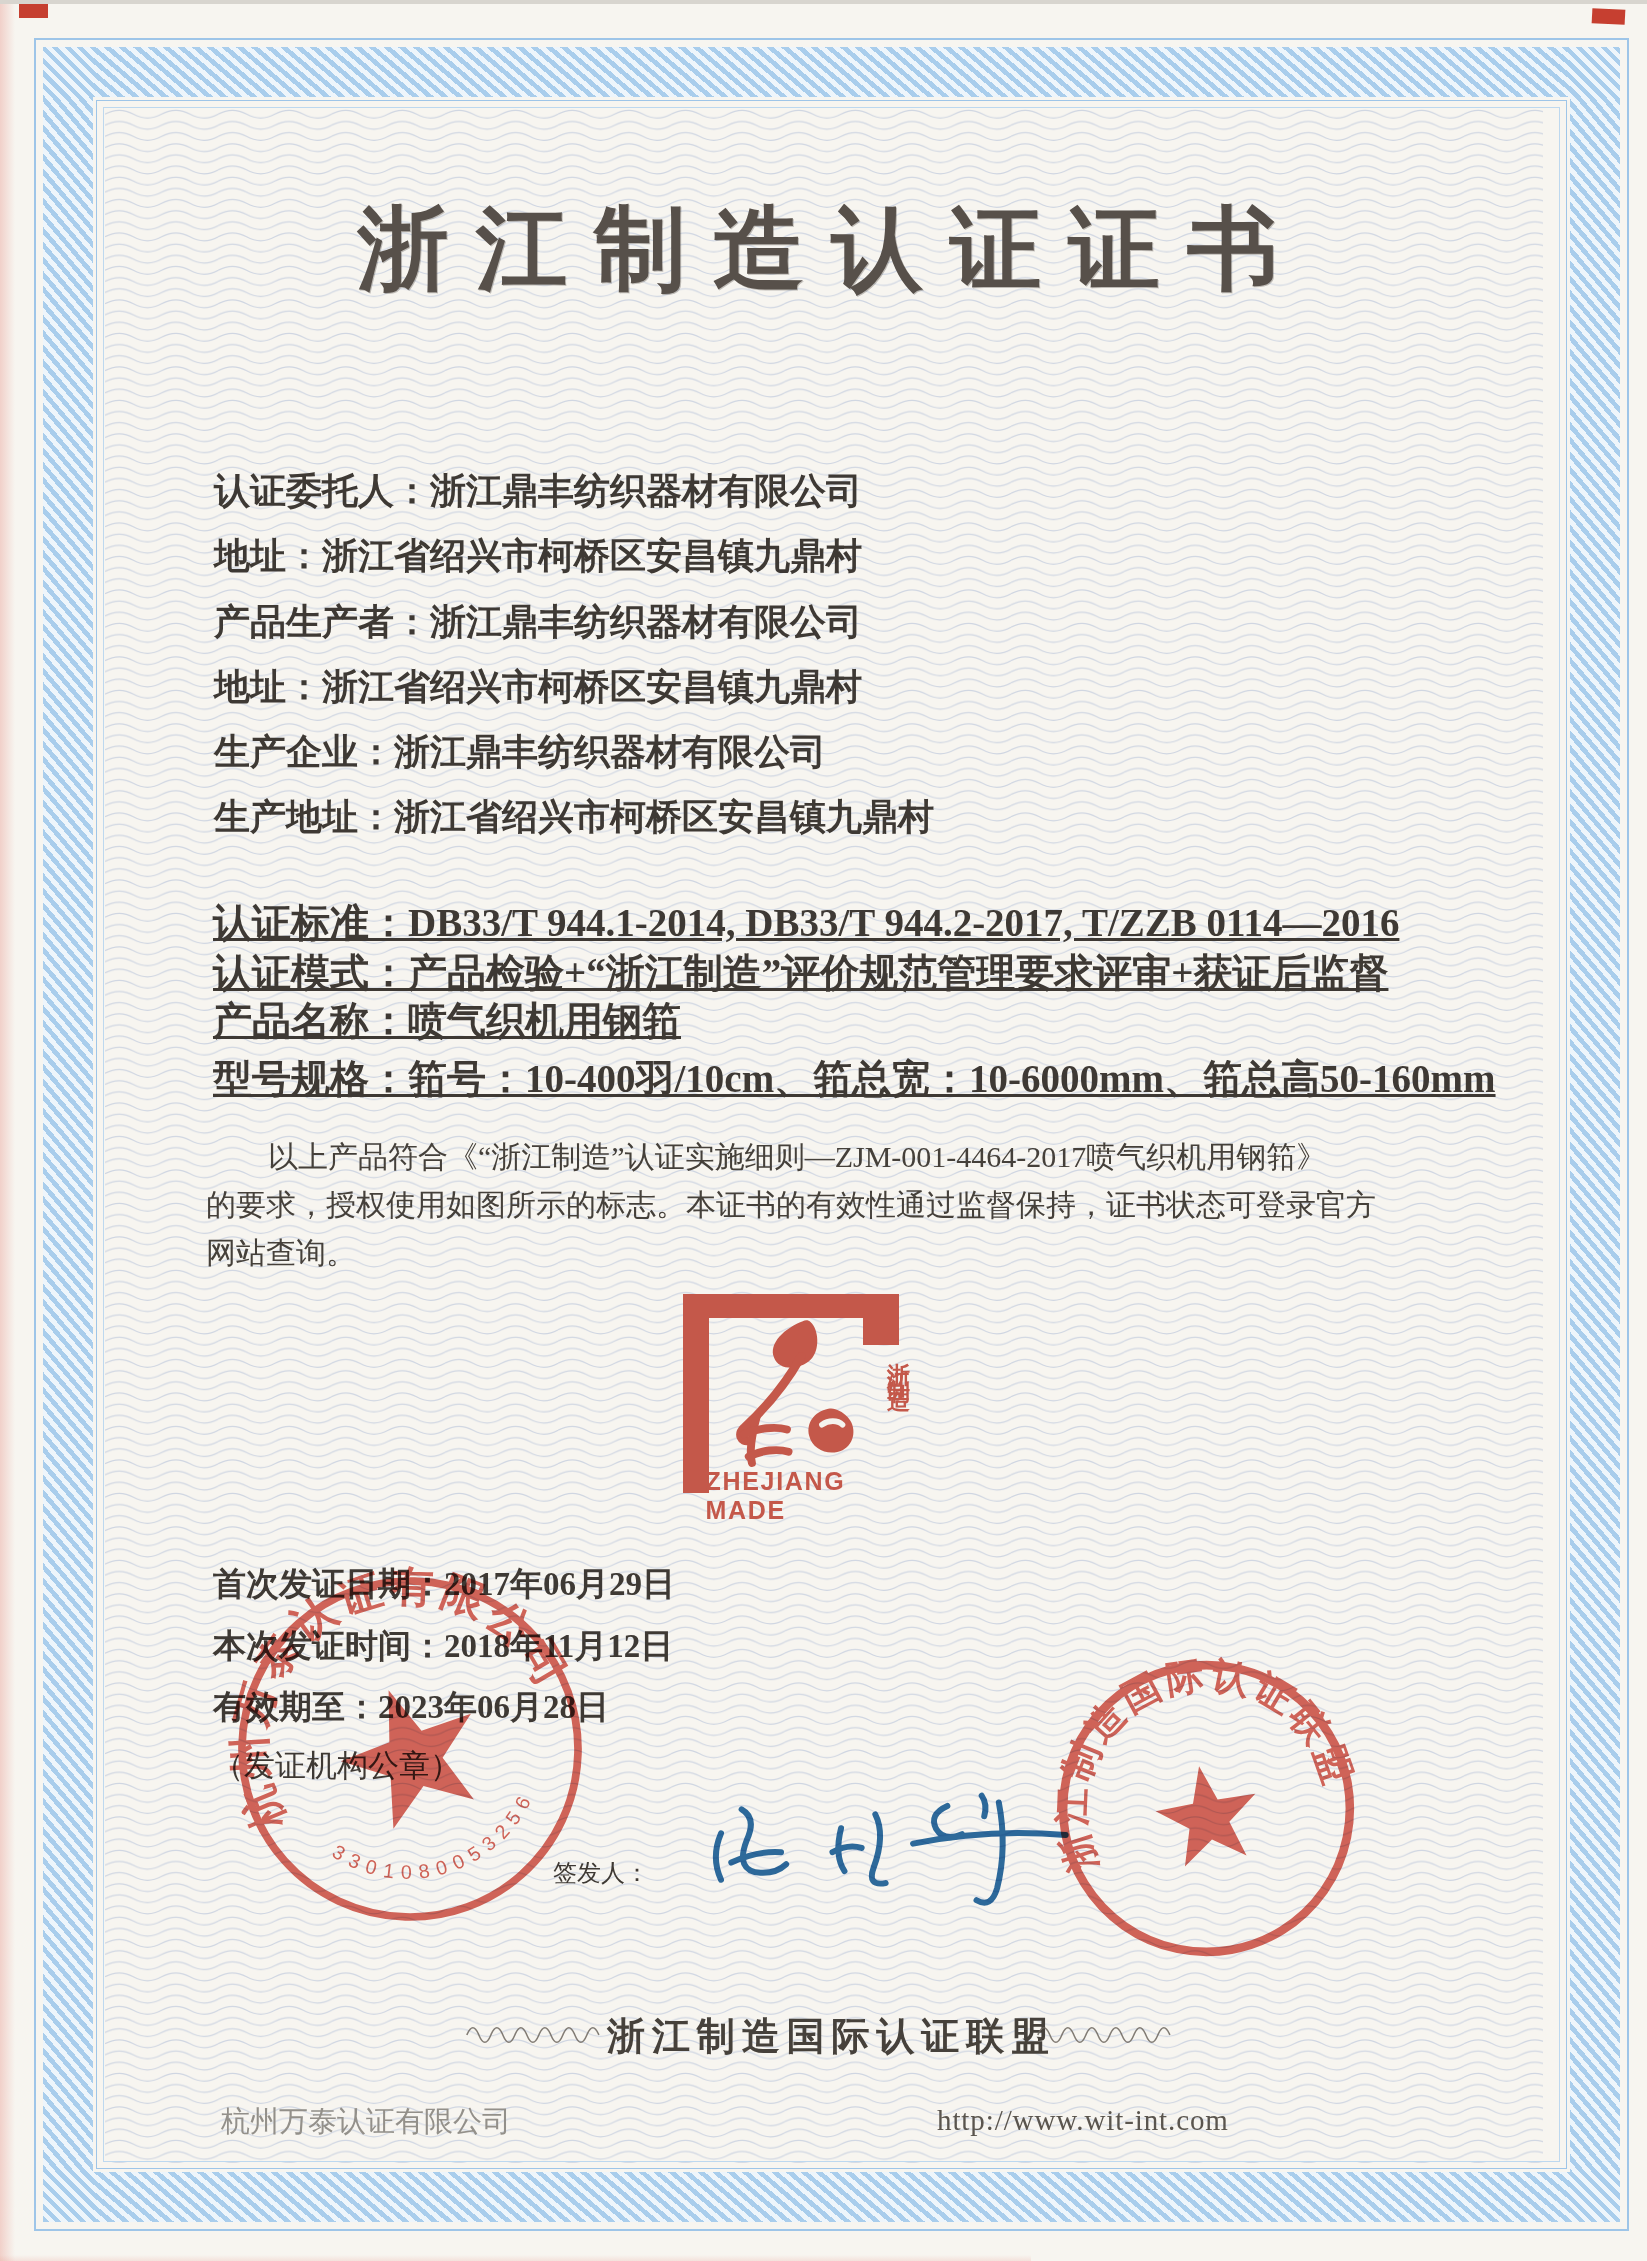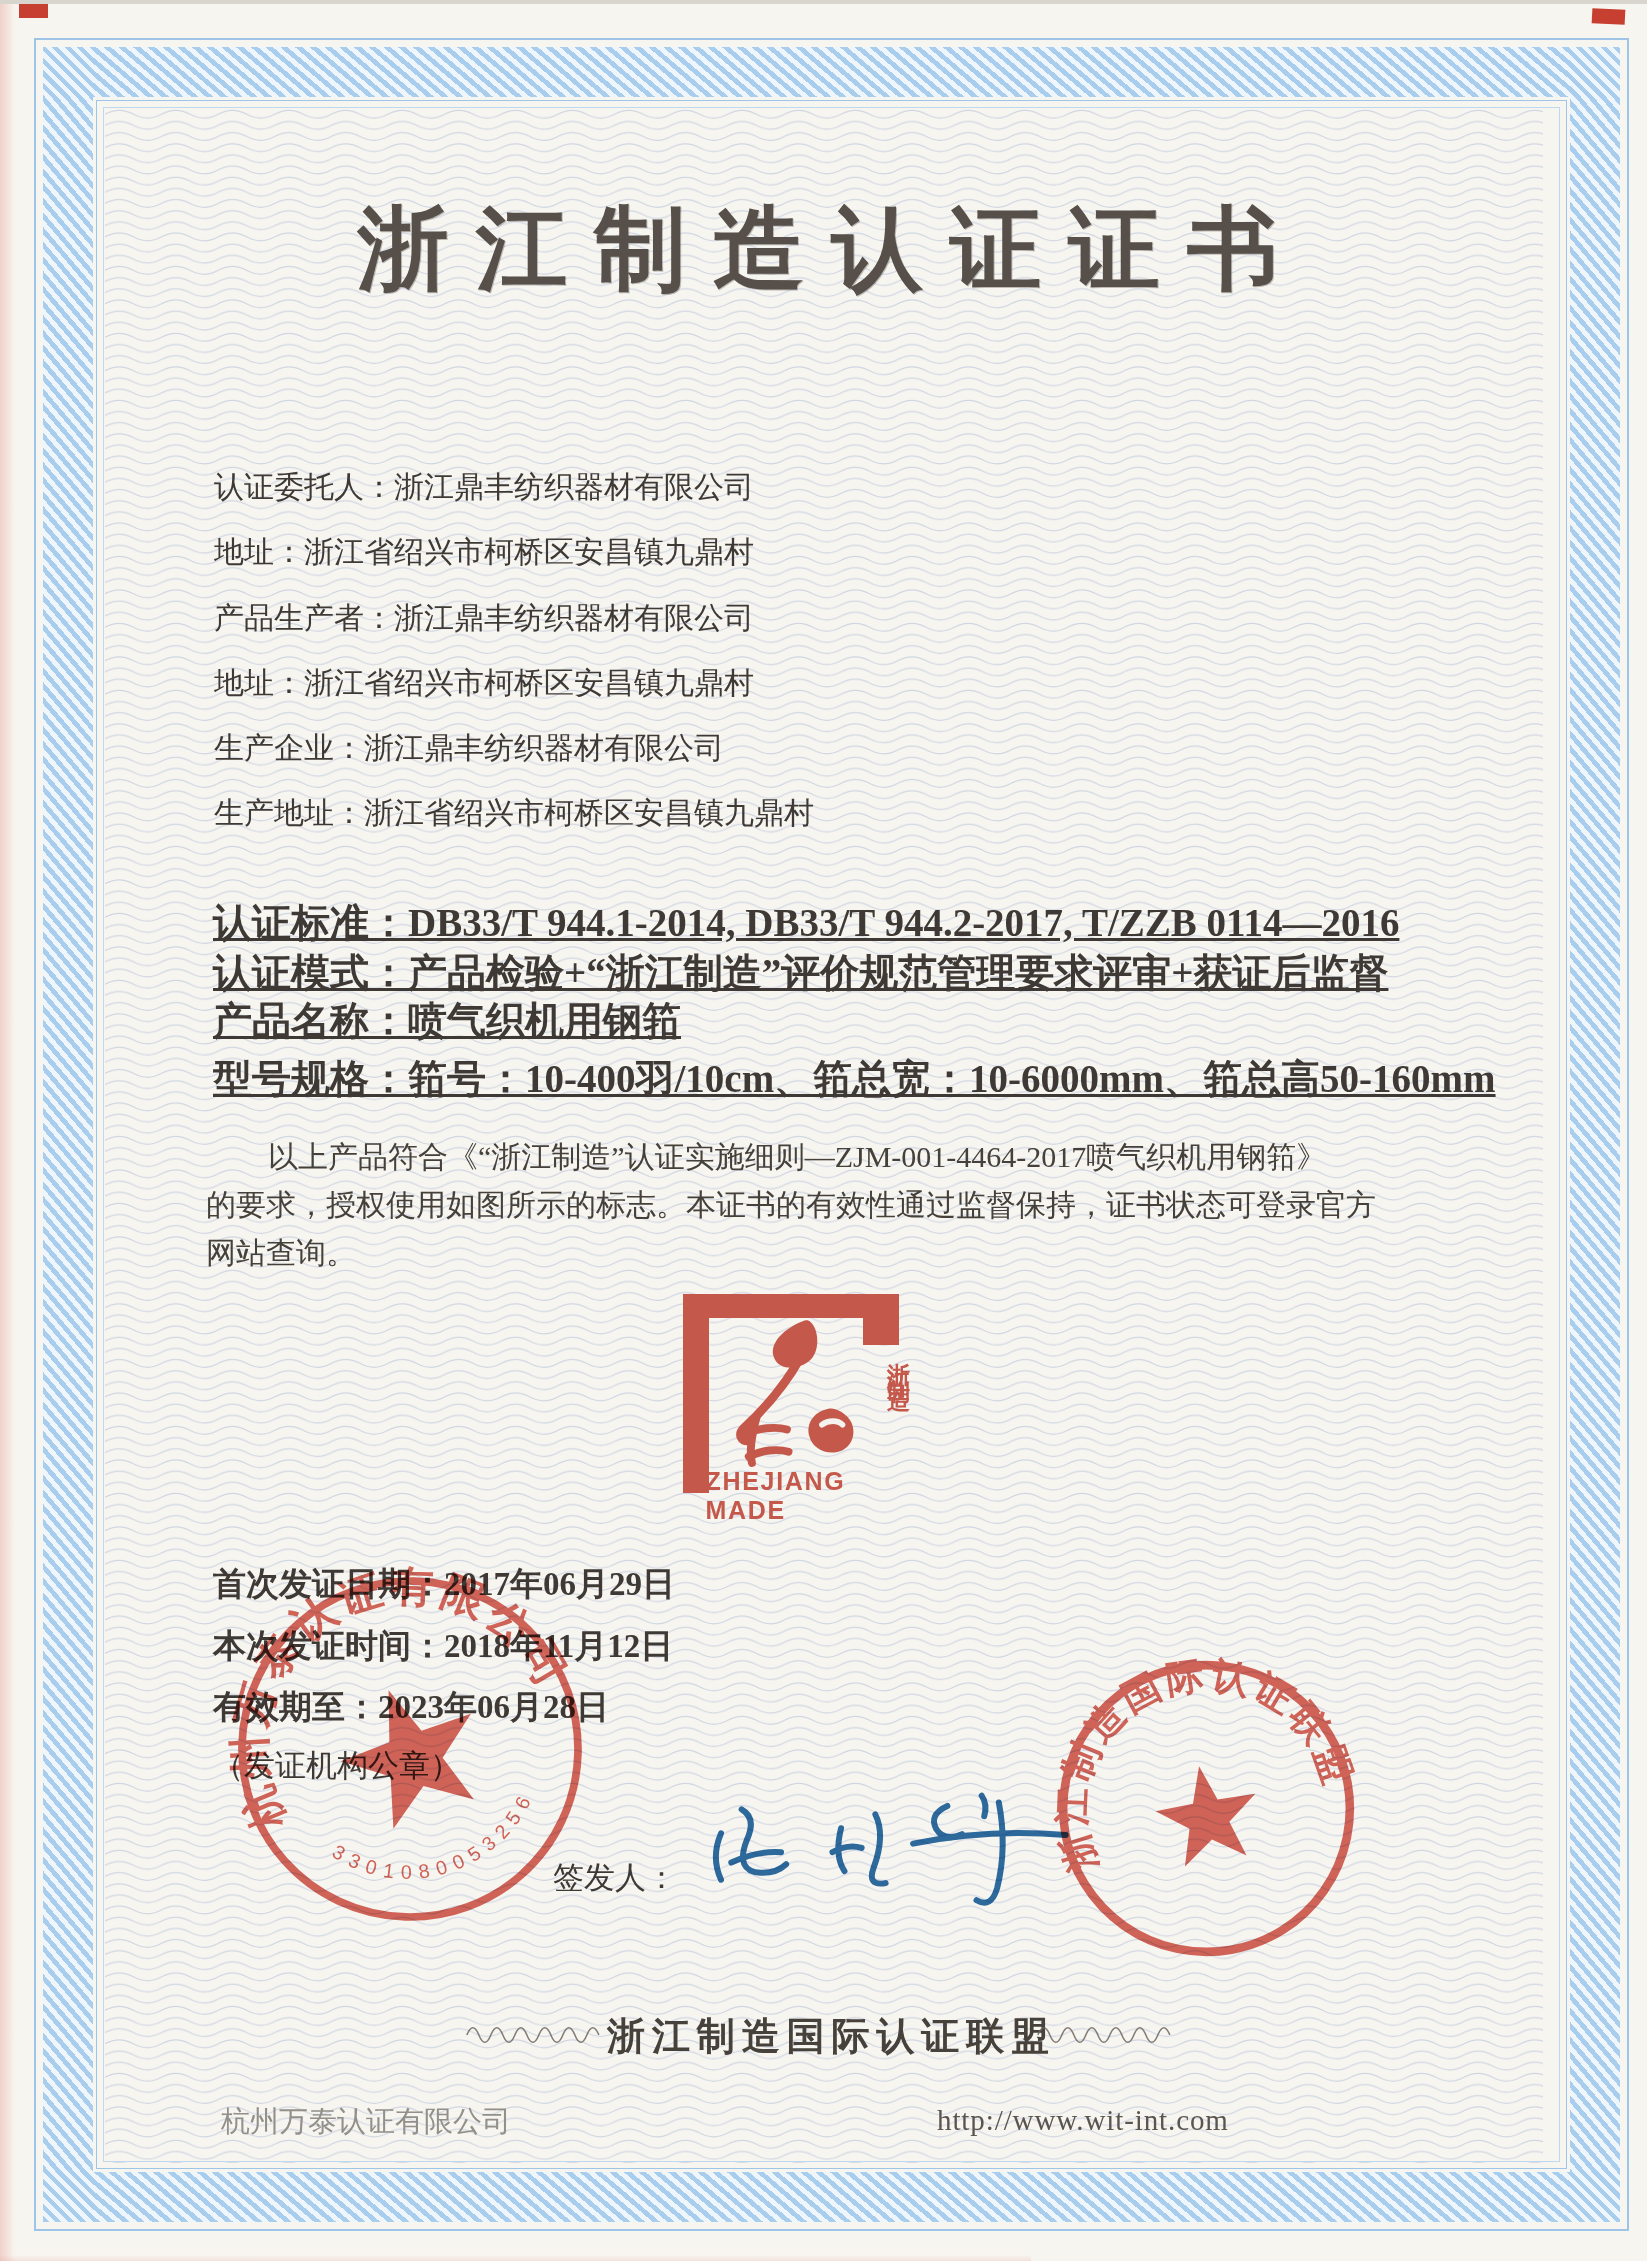--- a/index.html
+++ b/index.html
@@ -25,28 +25,28 @@
   .f3{inset:103px;border:0.9px solid #bdd8ef;}
   .waves{position:absolute;left:105px;top:105px;}
   
   .abs{position:absolute;white-space:nowrap;}
   .title{left:0;top:184px;width:100%;text-align:center;
     font-size:91px;font-weight:bold;letter-spacing:27.5px;color:#57504a;
     text-shadow:0.9px 0.9px 0 rgba(87,80,74,.35);}
   .certno{left:0;top:341px;width:100%;text-align:center;
     font-family:"Liberation Sans","DejaVu Sans",sans-serif;
     font-size:39px;font-weight:bold;letter-spacing:1.7px;color:#34302b;}
-  .party{left:214px;font-size:30px;font-weight:normal;}
+  .party{left:214px;font-size:36px;font-weight:bold;}
   .detail{left:213px;font-size:39px;font-weight:bold;text-decoration:underline;}
   .statement{left:206px;top:1129px;width:1304px;font-size:30px;line-height:48px;
     font-weight:400;color:#45403a;white-space:nowrap;}
   .statement .ln1{text-indent:62px;}
   .datel{left:213px;font-size:33px;font-weight:bold;}
   .sealnote{left:213px;top:1741px;font-size:31px;}
-  .signer{left:553px;top:1853px;font-size:31px;font-weight:500;}
+  .signer{left:553px;top:1853px;font-size:24px;font-weight:500;}
   .bandtitle{left:0;top:2007px;width:100%;text-align:center;
     font-size:38px;font-weight:bold;letter-spacing:6.9px;color:#46413b;}
   .footer-left{left:221px;top:2098px;font-size:29px;color:#93908a;}
   .footer-right{left:937px;top:2100px;font-size:29px;color:#5a554e;letter-spacing:0.9px;}
   
   .logo{position:absolute;left:678px;top:1283px;width:237px;height:238px;}
   .logo .bar{position:absolute;background:#c4584a;}
   .logo .bar-top{left:5.1px;top:6.9px;width:216px;height:24px;}
   .logo .bar-right{left:185px;top:6.9px;width:36px;height:51px;}
   .logo .bar-left{left:5.1px;top:6.9px;width:26px;height:199px;}

